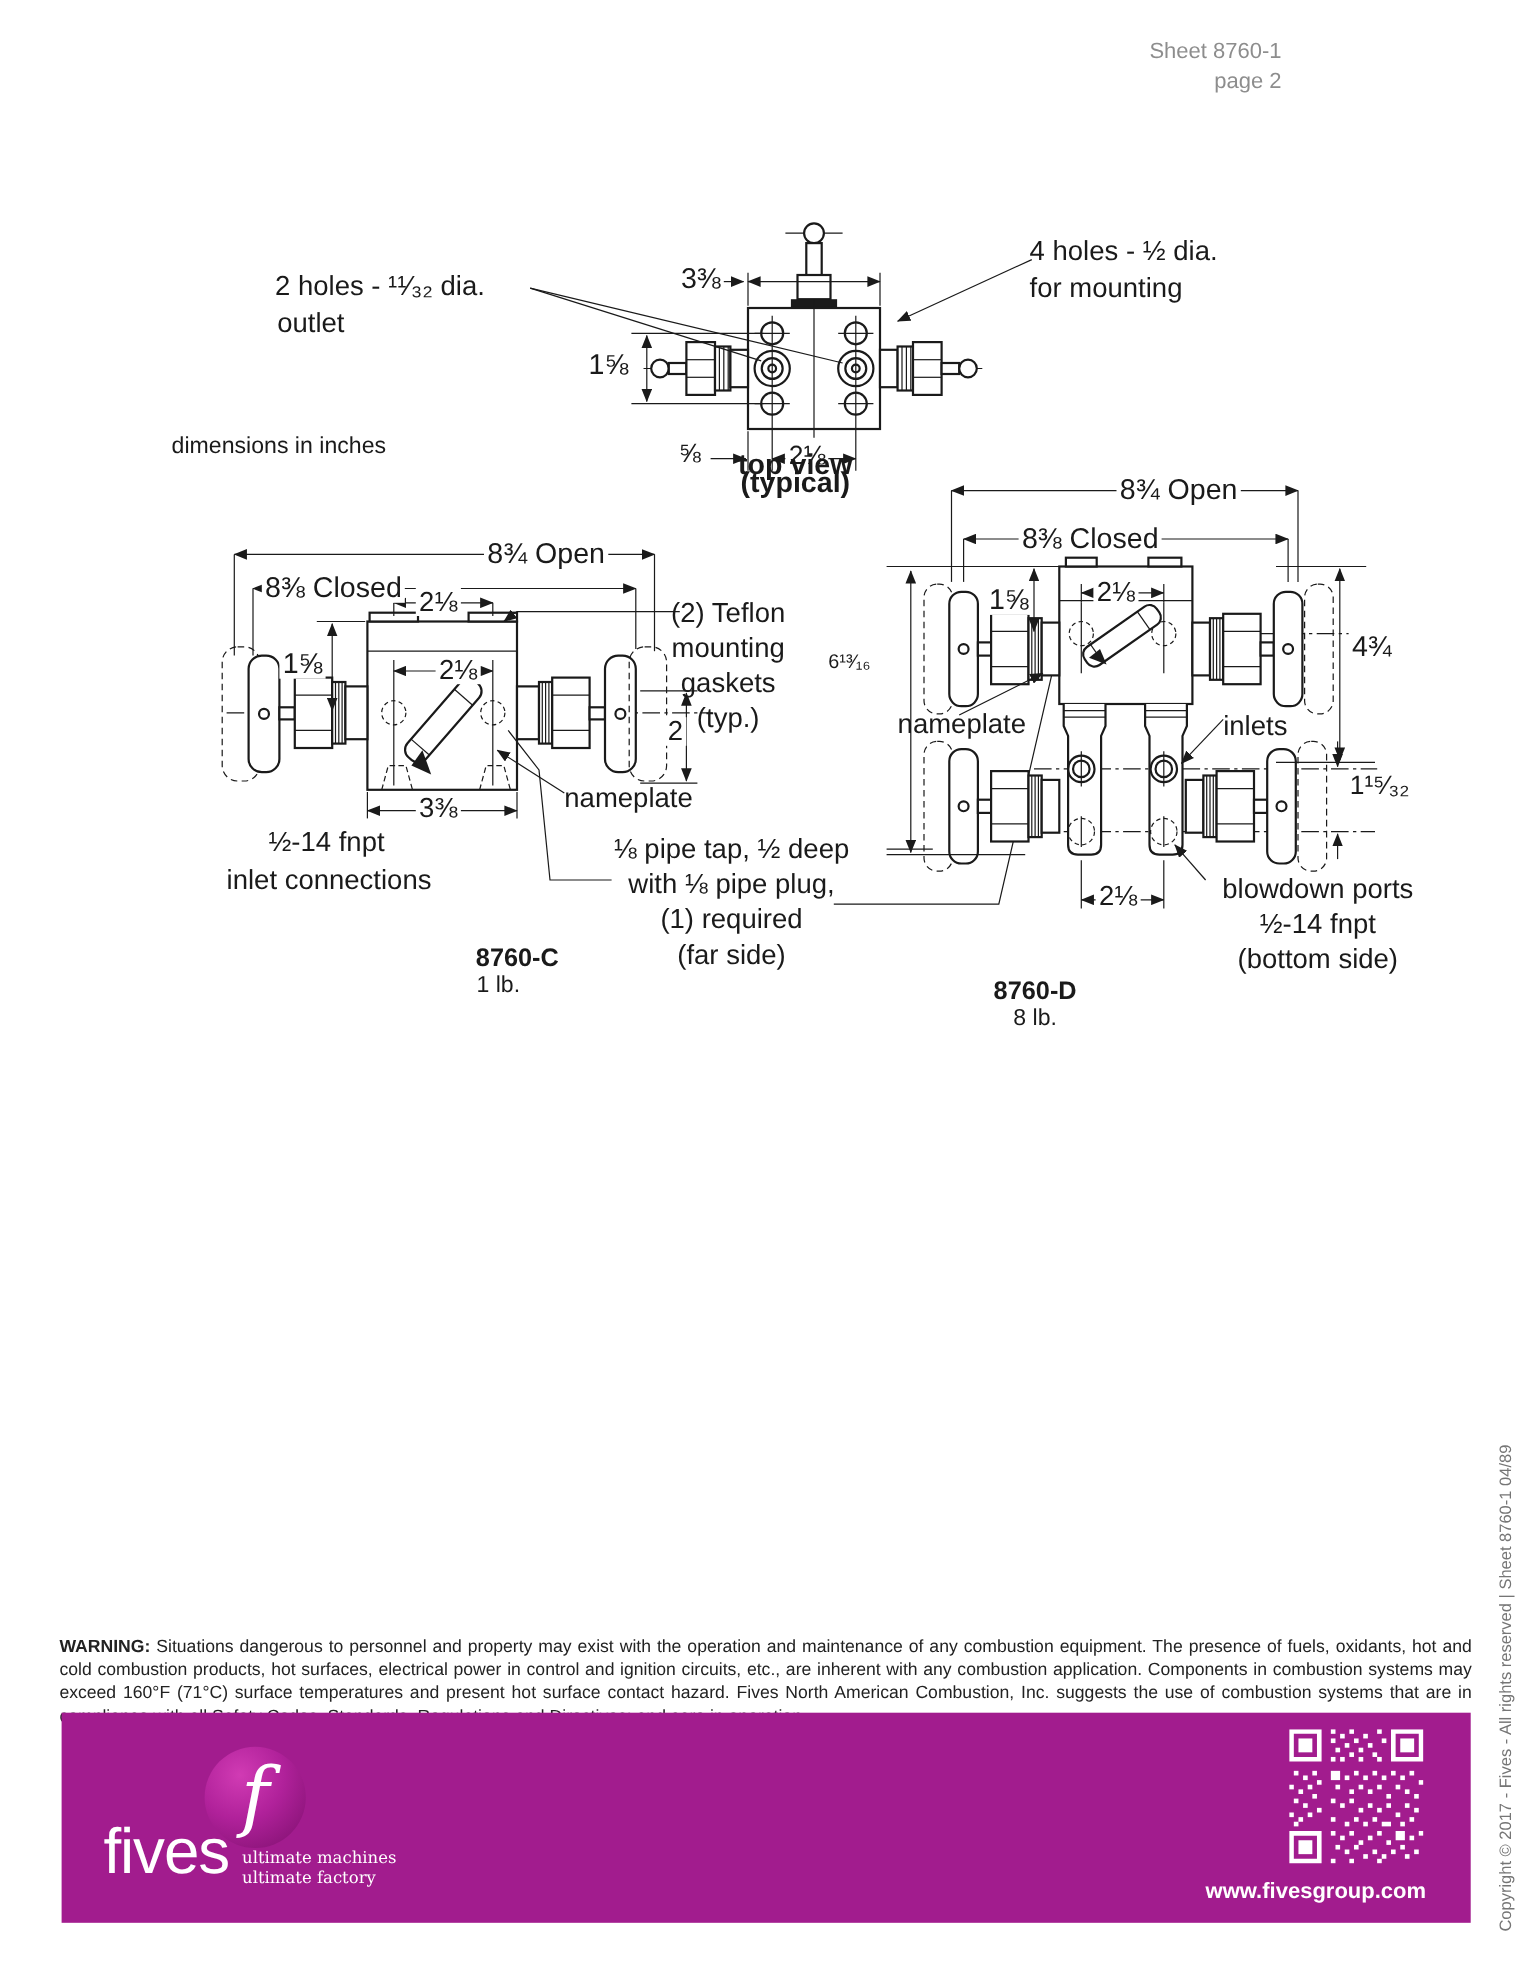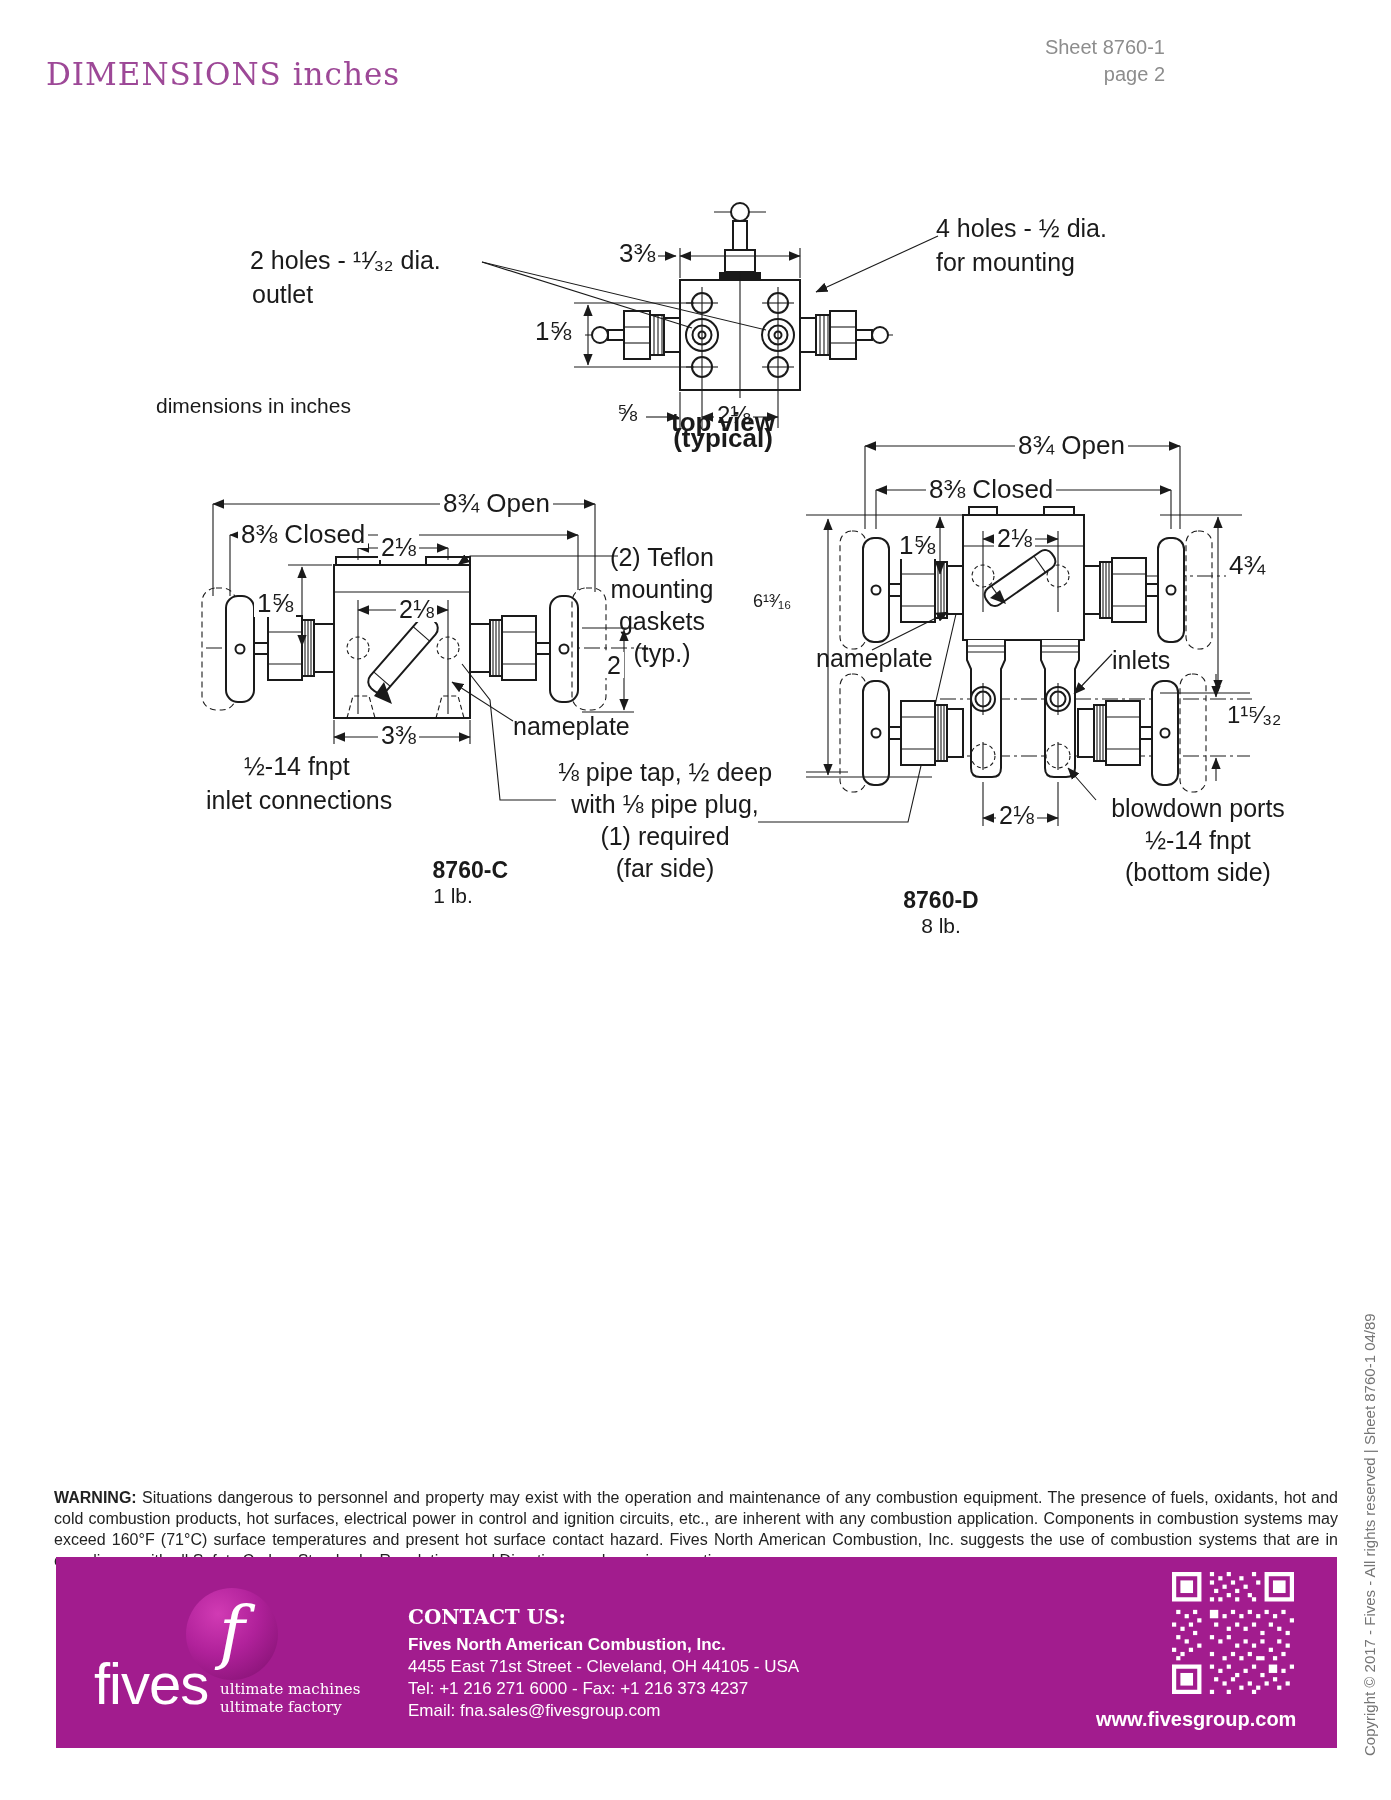--- a/index.html
+++ b/index.html
@@ -54,21 +54,20 @@
   .copyright-v{
     position:absolute;left:1134px;top:1513px;width:470px;height:16px;
     transform:rotate(-90deg);color:#757575;font-size:15px;white-space:nowrap;
   }
 </style>
 </head>
 <body>
 
 <div class="page">
 
-  <div class="doc-title">DIMENSIONS inches</div>
   <div class="sheet-info">
     <div>Sheet 8760-1</div>
     <div>page 2</div>
   </div>
 
   <svg class="linework" width="1391" height="1000" viewBox="0 0 1391 1000">
     <defs>
       <marker id="ar" viewBox="0 0 10 8" refX="9.5" refY="4" markerWidth="11" markerHeight="9" orient="auto-start-reverse">
           <path d="M0,0L10,4L0,8z" fill="#1a1a1a"></path>
         </marker>
@@ -363,46 +362,39 @@
   <div class="lbl ctr" style="left:520px;top:822px;width:290px;font-size:25px;">(1) required</div>
   <div class="lbl ctr" style="left:520px;top:854px;width:290px;font-size:25px;">(far side)</div>
   <div class="lbl bold ctr" style="left:398px;top:858px;width:110px;font-size:23px;text-align:right;">8760-C</div>
   <div class="lbl ctr" style="left:398px;top:884px;width:110px;font-size:21px;">1 lb.</div>
 
   <div class="lbl dim" style="left:1015px;top:432px;font-size:26px;">8¾ Open</div>
   <div class="lbl dim" style="left:926px;top:476px;font-size:26px;">8⅜ Closed</div>
   <div class="lbl dim" style="left:896px;top:532px;font-size:26px;">1⅝</div>
   <div class="lbl dim" style="left:994px;top:525px;font-size:25px;">2⅛</div>
   <div class="lbl dim" style="left:750px;top:592px;font-size:18px;">6¹³⁄₁₆</div>
-  <div class="lbl dim" style="left:1226px;top:552px;font-size:26px;">4¾</div>
+  <div class="lbl dim" style="left:1226px;top:574px;font-size:26px;">4¾</div>
   <div class="lbl" style="left:816px;top:644px;font-size:25px;">nameplate</div>
   <div class="lbl" style="left:1112px;top:646px;font-size:25px;">inlets</div>
   <div class="lbl dim" style="left:1224px;top:702px;font-size:24px;text-align:right;">1¹⁵⁄₃₂</div>
   <div class="lbl dim" style="left:996px;top:802px;font-size:25px;">2⅛</div>
   <div class="lbl ctr" style="left:1068px;top:794px;width:260px;font-size:25px;">blowdown ports</div>
   <div class="lbl ctr" style="left:1068px;top:826px;width:260px;font-size:25px;">½-14 fnpt</div>
   <div class="lbl ctr" style="left:1068px;top:858px;width:260px;font-size:25px;">(bottom side)</div>
   <div class="lbl bold ctr" style="left:886px;top:888px;width:110px;font-size:23px;">8760-D</div>
   <div class="lbl ctr" style="left:886px;top:914px;width:110px;font-size:21px;">8 lb.</div>
 
   <div class="warning"><b>WARNING:</b><span> Situations dangerous to personnel and property may exist with the operation and maintenance of any combustion equipment. The presence of fuels, oxidants, hot and cold combustion products, hot surfaces, electrical power in control and ignition circuits, etc., are inherent with any combustion application. Components in combustion systems may exceed 160°F (71°C) surface temperatures and present hot surface contact hazard. Fives North American Combustion, Inc. suggests the use of combustion systems that are in compliance with all Safety Codes, Standards, Regulations and Directives; and care in operation.</span></div>
 
   <div class="footer-band">
     <div class="logo-sphere"><span>f</span></div>
     <div class="logo-word">fives</div>
     <div class="logo-tags">
       <div>ultimate machines</div>
       <div>ultimate factory</div>
-    </div>
-    <div class="contact">
-      <div class="hd">CONTACT US:</div>
-      <div class="co">Fives North American Combustion, Inc.</div>
-      <div>4455 East 71st Street - Cleveland, OH 44105 - USA</div>
-      <div>Tel: +1 216 271 6000 - Fax: +1 216 373 4237</div>
-      <div>Email: fna.sales@fivesgroup.com</div>
     </div>
     <svg class="qr" viewBox="0 0 29 29">
       <g fill="#ffffff">
         <path fill-rule="evenodd" d="M0,0h7v7h-7z M1,1v5h5v-5z"></path>
           <rect x="2" y="2" width="3" height="3"></rect>
         <path fill-rule="evenodd" d="M22,0h7v7h-7z M23,1v5h5v-5z"></path>
           <rect x="24" y="2" width="3" height="3"></rect>
         <path fill-rule="evenodd" d="M0,22h7v7h-7z M1,23v5h5v-5z"></path>
           <rect x="2" y="24" width="3" height="3"></rect>
         <rect x="9" y="0" width="1" height="1"></rect>

